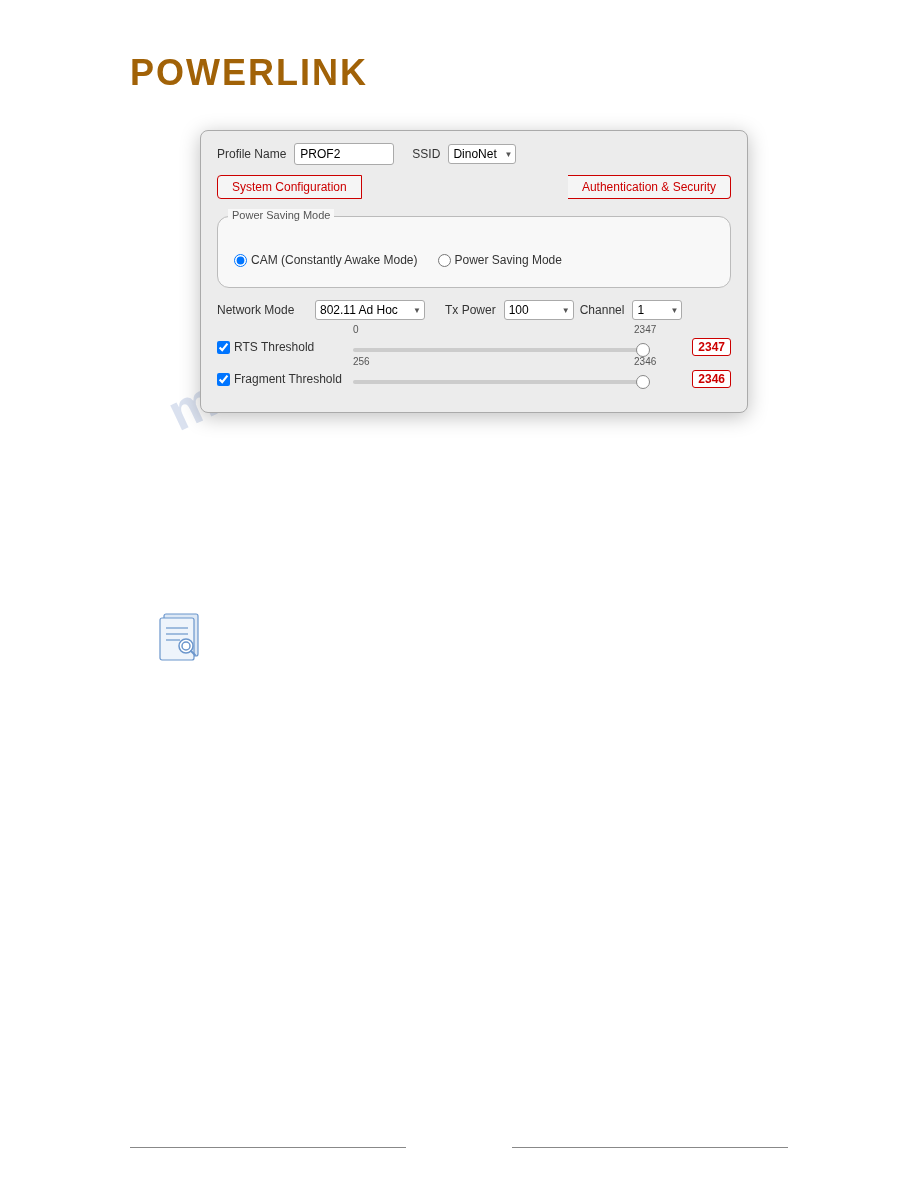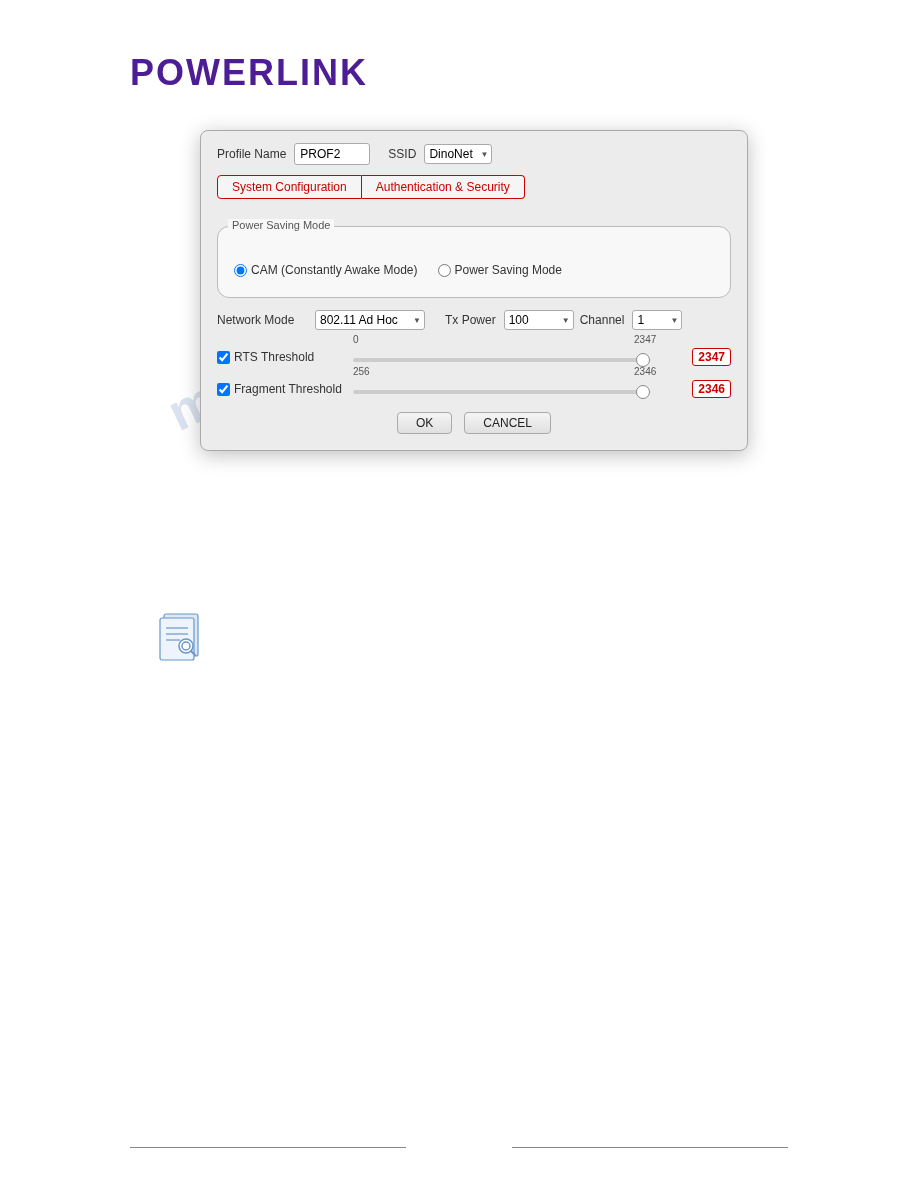--- a/index.html
+++ b/index.html
@@ -15,21 +15,21 @@
     
     .logo-area {
       position: absolute;
       top: 52px;
       left: 130px;
     }
     .logo-text {
       font-size: 36px;
       font-weight: 900;
       letter-spacing: 2px;
-      color: #4c1d95;
+      color: #a16207;
       font-family: Arial Black, Arial, sans-serif;
     }
 
     
     .mac-window {
       position: absolute;
       top: 130px;
       left: 200px;
       width: 548px;
       background: #ececec;
@@ -123,23 +123,23 @@
       right: 4px;
       top: 50%;
       transform: translateY(-50%);
       pointer-events: none;
       color: #555;
     }
 
     
     .tabs-row {
       display: flex;
-      justify-content: flex-start;
+      justify-content: space-between;
       gap: 0;
-      margin-bottom: 27px;
+      margin-bottom: 17px;
     }
     .tab-btn {
       font-size: 12px;
       padding: 4px 14px;
       border: 1px solid #cc0000;
       background: #f5f5f5;
       cursor: pointer;
       color: #cc0000;
       font-weight: 500;
     }
@@ -350,21 +350,21 @@
   <div>manualshive.com</div>
 </div>
 
 <div class="mac-window">
 
 
   <div class="window-content">
 
     <div class="profile-row">
       <span class="field-label">Profile Name</span>
-      <input class="text-input" type="text" value="PROF2" style="width: 76px;">
+      <input class="text-input" type="text" value="PROF2" style="width: 100px;">
       <span class="field-label ssid-label">SSID</span>
       <div class="select-wrapper">
         <select class="select-input">
           <option>DinoNet</option>
         </select>
       </div>
     </div>
 
     <div class="tabs-row">
       <button class="tab-btn">System Configuration</button>
@@ -433,24 +433,20 @@
         <span>Fragment Threshold</span>
       </label>
       <div class="slider-container">
         <span class="slider-min-label">256</span>
         <span class="slider-max-label">2346</span>
         <input type="range" class="threshold-slider" min="256" max="2346" value="2346" style="">
       </div>
       <div class="threshold-value-box">2346</div>
     </div>
 
-    <div class="buttons-row">
-      <button class="mac-button">OK</button>
-      <button class="mac-button">CANCEL</button>
-    </div>
 
   </div>
 </div>
 
 <div class="doc-icon">
   <svg width="46" height="52" viewBox="0 0 46 52" fill="none" xmlns="http://www.w3.org/2000/svg">
 
     <rect x="6" y="4" width="34" height="42" rx="2" fill="#dde8f5" stroke="#6b96cc" stroke-width="1.2"></rect>
 
     <rect x="2" y="8" width="34" height="42" rx="2" fill="#eef4fb" stroke="#6b96cc" stroke-width="1.2"></rect>

